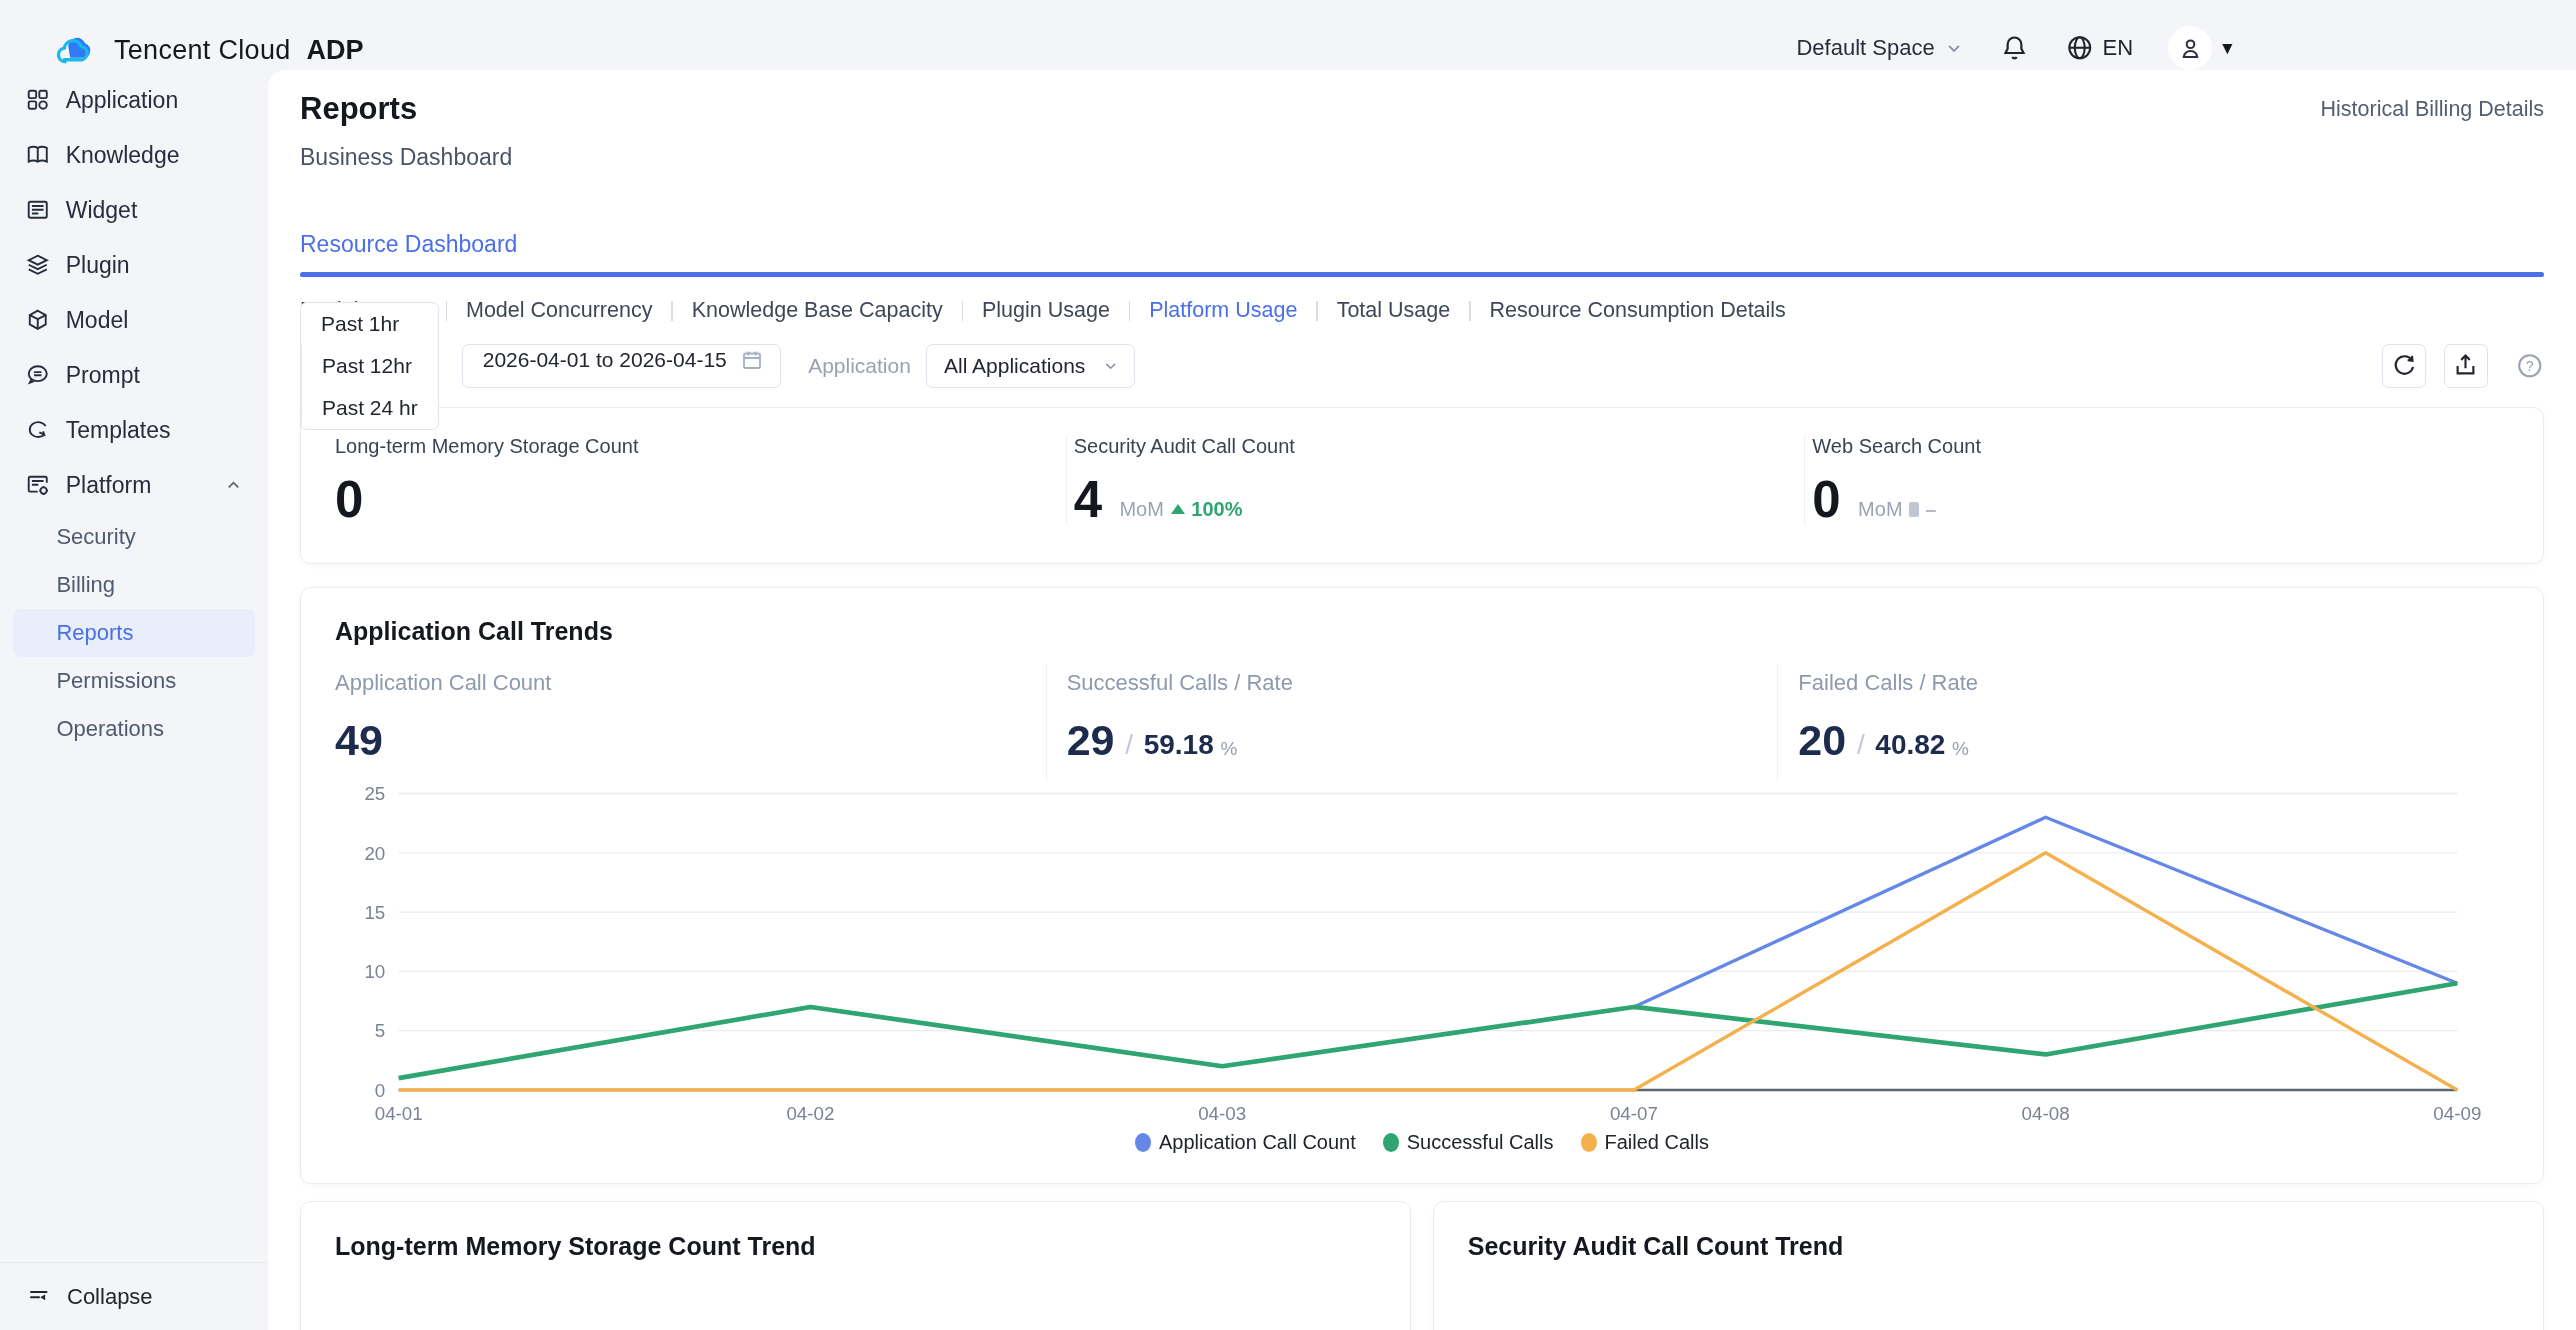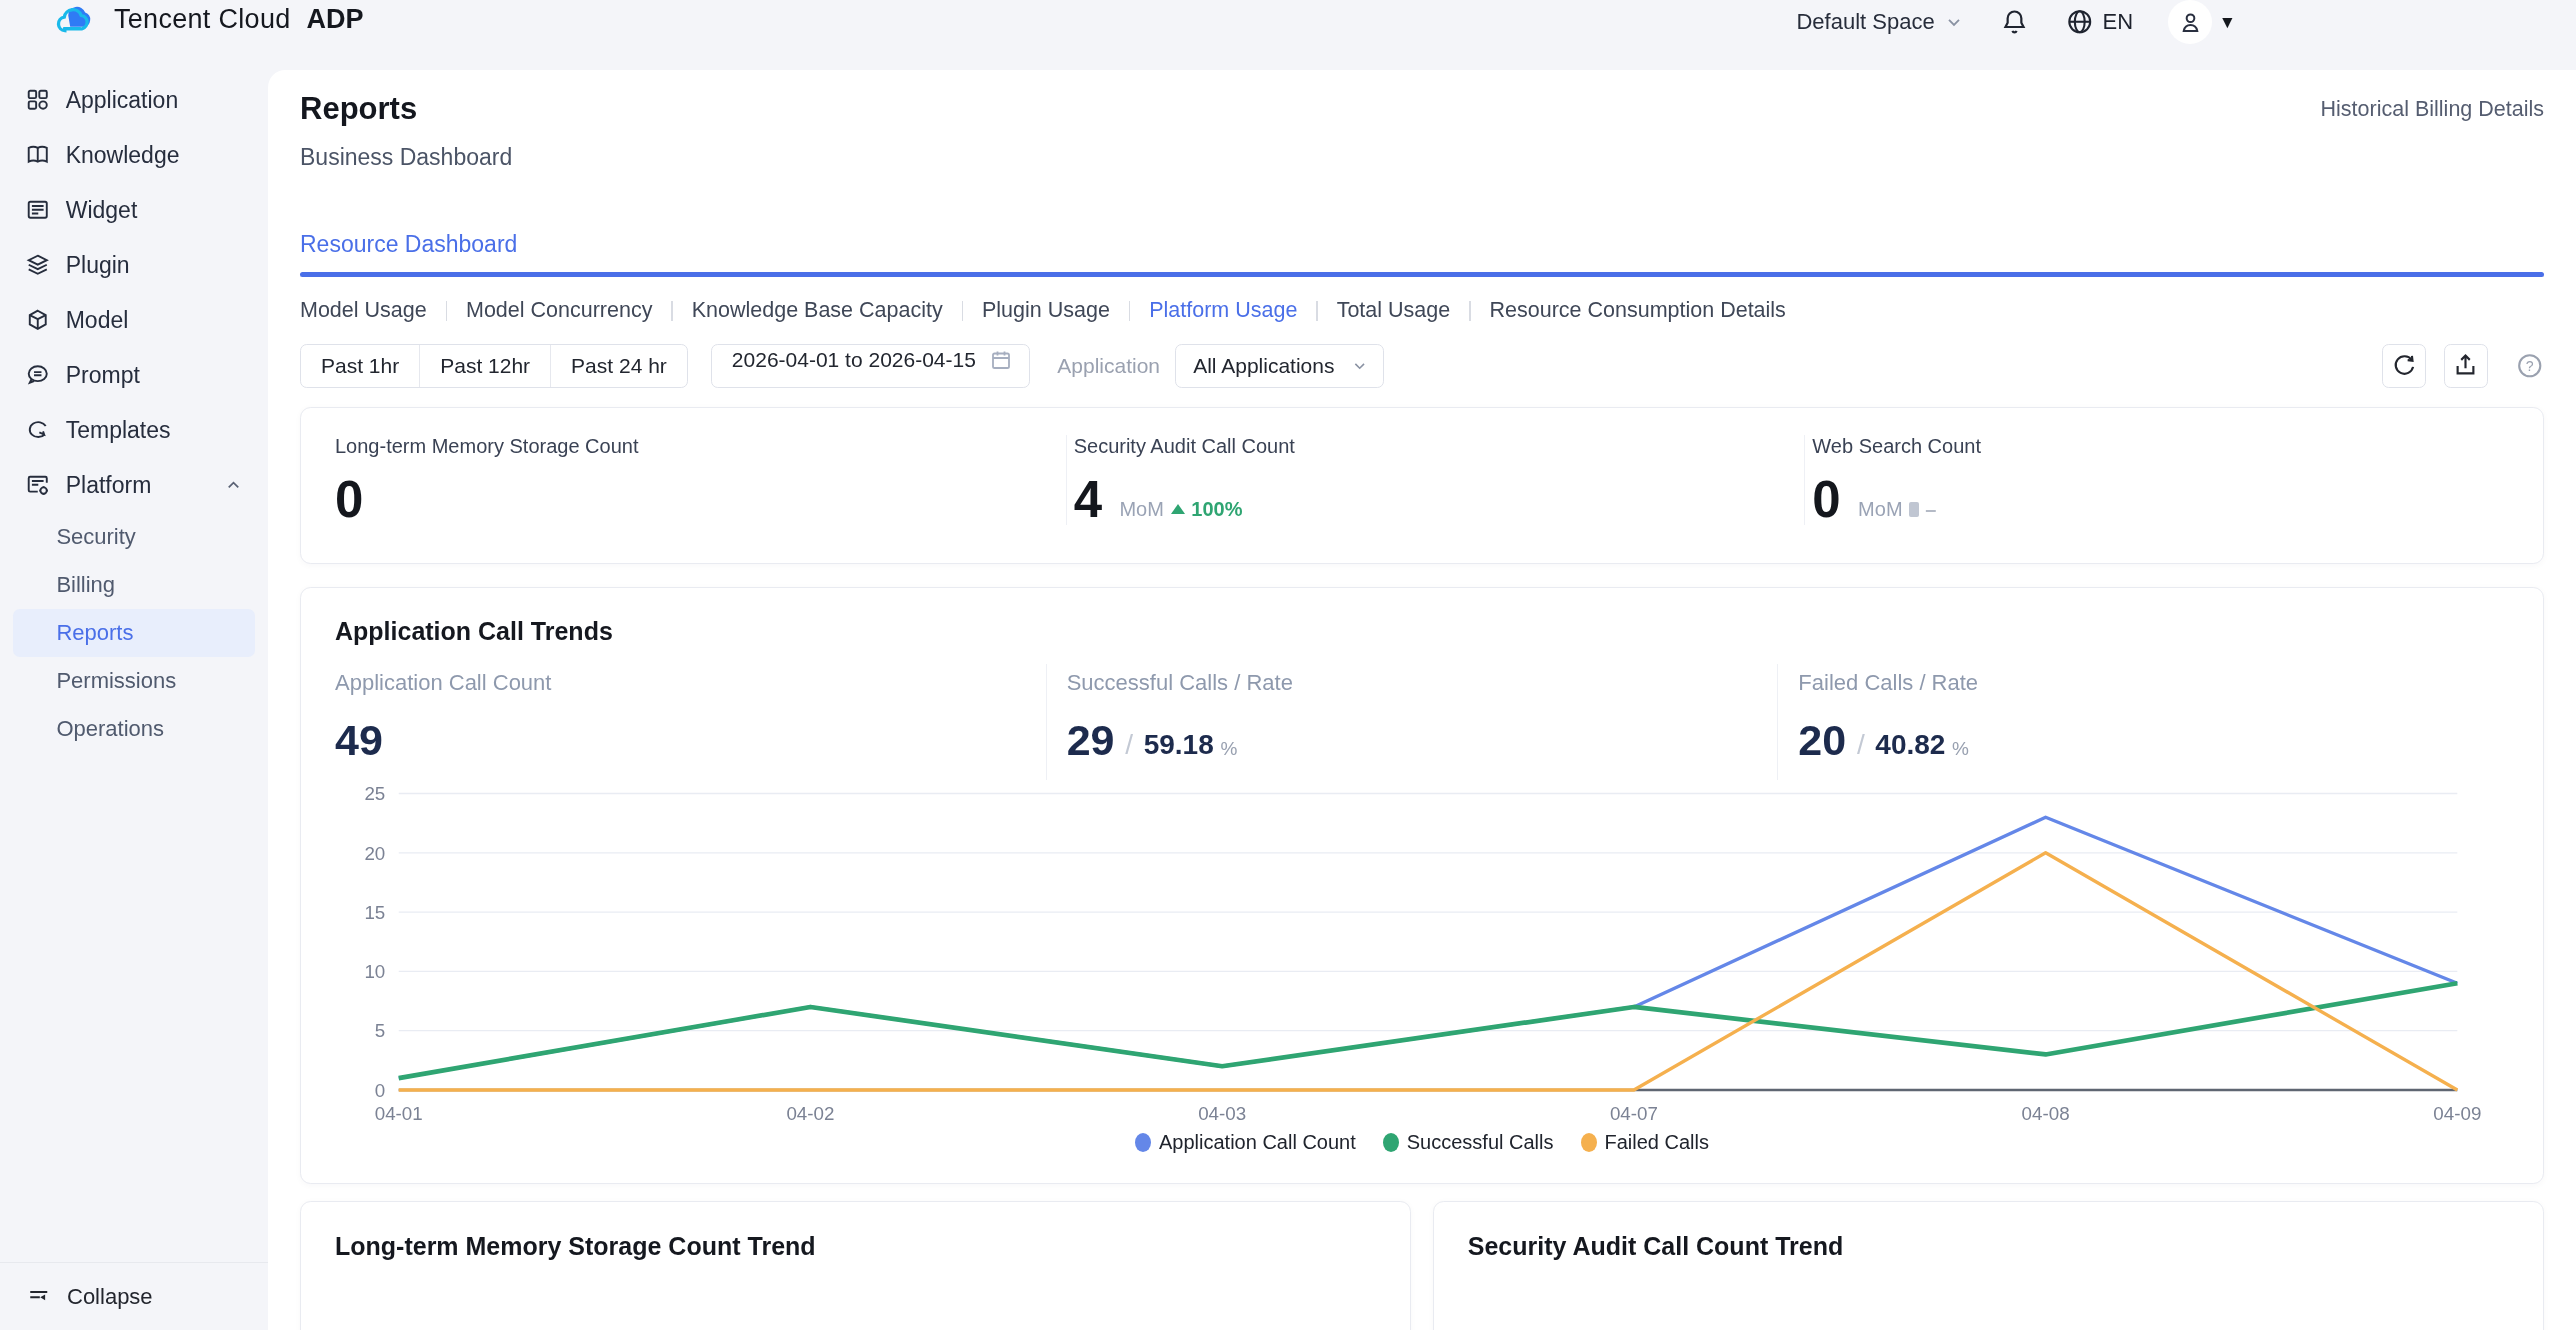--- a/index.html
+++ b/index.html
@@ -1,21 +1,21 @@
 <!DOCTYPE html>
 <html style="font-size:10.7px"><head>
 <meta charset="utf-8">
 <style>
   * { margin:0; padding:0; box-sizing:border-box; }
   html,body { width:2576px; height:1331px; overflow:hidden;
     font-family:"Liberation Sans", sans-serif; background:#f4f5f9; color:#22262f; }
 
   
   .topbar { position:absolute; left:0; top:0; width:2279px; height:70px;
-    display:flex; align-items:flex-start; justify-content:space-between; padding:0 43px 0 54px; }
+    display:flex; align-items:flex-end; justify-content:space-between; padding:0 43px 0 54px; }
   .brand { display:flex; align-items:center; gap:12px; }
   .brand-name { font-size:27px; color:#15181f; letter-spacing:0.3px; }
   .brand-product { font-size:27px; font-weight:bold; color:#15181f; margin-left:4px; }
   .topbar-right { display:flex; align-items:center; gap:35px; }
   .space-select { display:flex; align-items:center; gap:9.4px; font-size:22px; color:#272d3b; cursor:pointer; }
   .icon { display:inline-flex; }
   .lang { display:flex; align-items:center; gap:8px; font-size:22px; color:#1d222d; }
   .avatar-wrap { display:flex; align-items:center; gap:6.7px; }
   .avatar { width:44px; height:44px; border-radius:50%; background:#ffffff;
     display:flex; align-items:center; justify-content:center; }
@@ -47,21 +47,21 @@
   .tab.active::after { content:""; position:absolute; left:0; right:0; bottom:-1.3px; height:4.7px;
     background:#4a6fe8; border-radius:2.7px; }
 
   .subnav { display:flex; align-items:center; margin-top:20px; height:28px; }
   .subnav-item { font-size:21.5px; color:#3f4757; cursor:pointer; white-space:nowrap; }
   .subnav-item.active { color:#4a6fe8; }
   .subnav-sep { width:1.3px; height:20px; background:#d9dce3; margin:0 19px; }
 
   
   .filters { display:flex; align-items:center; margin-top:19px; height:44px; }
-  .seg-group { display:flex; border:1.3px solid #dfe2ea; border-radius:6.7px; overflow:hidden; background:#fff; }
+  .seg-group { display:flex; border:1.3px solid #dfe2ea; border-radius:6.7px; overflow:hidden; background:#fff;flex-direction:column; }
   .seg { padding:0 20px; height:42px; display:flex; align-items:center; font-size:21px; color:#22262f; cursor:pointer; }
   .seg + .seg { border-left:1.3px solid #e6e8ee; }
   .date-box { display:flex; align-items:center; gap:13.4px; margin-left:23px; border:1.3px solid #dfe2ea;
     border-radius:6.7px; height:44px; padding:0 16px 12px 20px; font-size:21px; color:#22262f; background:#fff; cursor:pointer; }
   .app-label { margin-left:27px; font-size:21px; color:#9aa1b0; }
   .select-box { display:flex; align-items:center; justify-content:space-between; margin-left:14.8px;
     border:1.3px solid #dfe2ea; border-radius:6.7px; height:44px; width:209px; padding:0 14.8px 0 17.4px;
     font-size:21px; color:#22262f; background:#fff; cursor:pointer; }
   .filters-right { margin-left:auto; display:flex; align-items:center; gap:17.4px; }
   .icon-btn { width:44px; height:44px; border:1.3px solid #dfe2ea; border-radius:6.7px; background:#fff;

